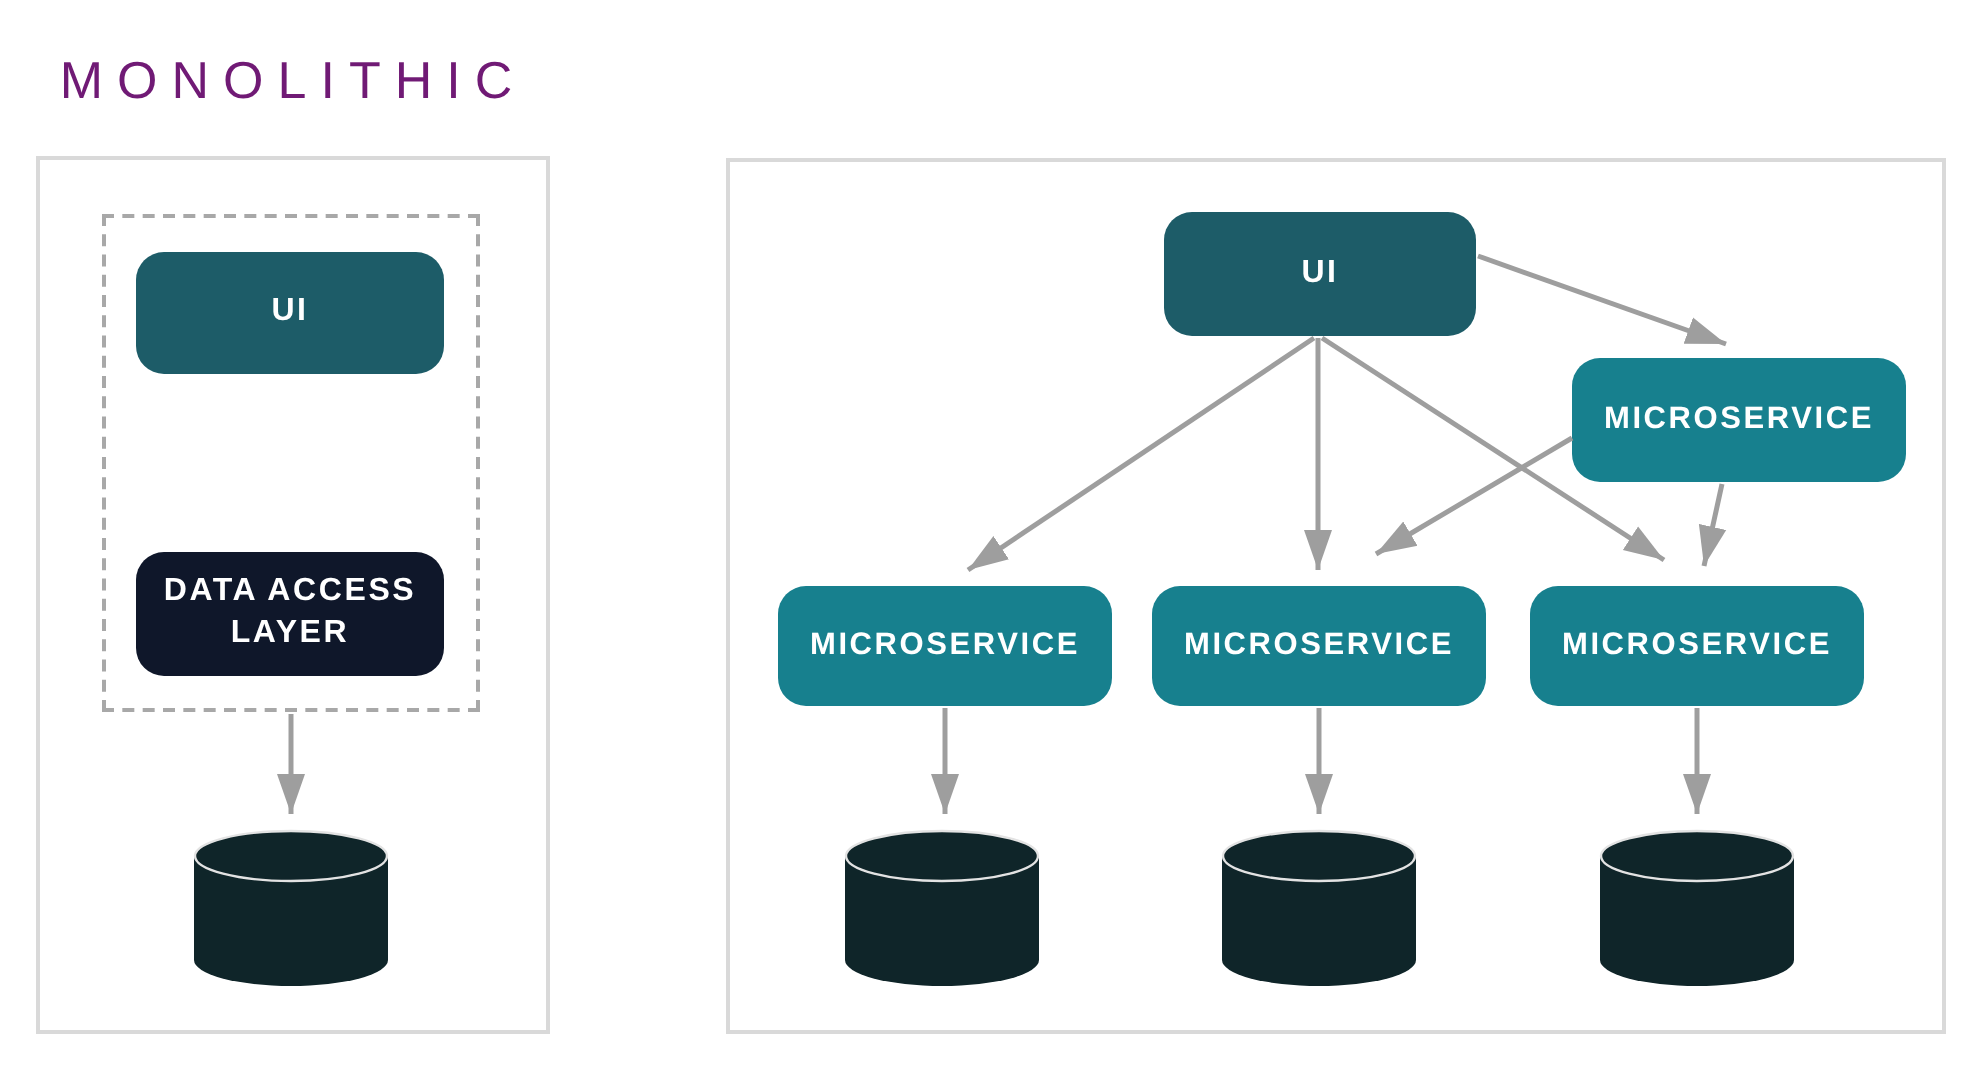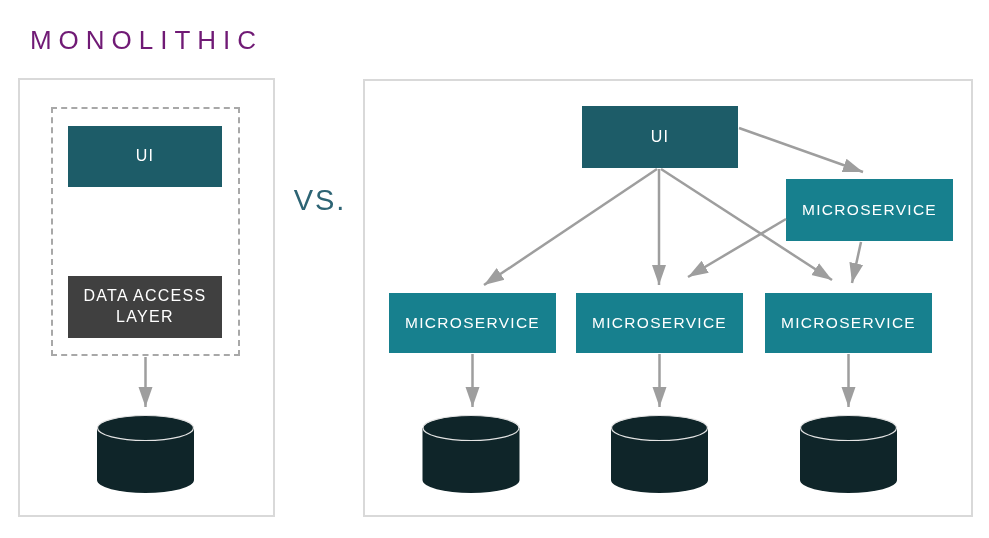--- a/index.html
+++ b/index.html
@@ -42,31 +42,32 @@
     left:31px;top:27px;width:189px;height:249px;
     border:2px dashed #a8a8a8;
     box-sizing:border-box;
   }
   .node{
     position:absolute;
     display:flex;
     align-items:center;
     justify-content:center;
     color:#ffffff;
-    font-weight:normal;
+    font-weight:bold;
     text-align:center;
     letter-spacing:1.3px;
     line-height:1.3;
     white-space:pre-line;
     z-index:2;
     box-sizing:border-box;
+    border-radius:14px;
   }
   .fill-dark{background:#1d5c68;}
   .fill-teal{background:#17808e;}
-  .fill-muted{background:#404040;}
+  .fill-muted{background:#0f172a;}
   
   .layer-ui{left:48px;top:46px;width:154px;height:61px;font-size:16px;}
   .layer-business{left:48px;top:120px;width:154px;height:63px;font-size:16px;}
   .layer-data{left:48px;top:196px;width:154px;height:62px;font-size:16px;}
   
   .ms-ui{left:217px;top:25px;width:156px;height:62px;font-size:16px;}
   .ms-gateway{left:421px;top:98px;width:167px;height:62px;font-size:15.5px;}
   .ms-1{left:24px;top:212px;width:167px;height:60px;font-size:15.5px;}
   .ms-2{left:211px;top:212px;width:167px;height:60px;font-size:15.5px;}
   .ms-3{left:400px;top:212px;width:167px;height:60px;font-size:15.5px;}
@@ -74,21 +75,20 @@
     position:absolute;left:0;top:0;z-index:1;
     pointer-events:none;
   }
 </style>
 </head>
 <body>
 
 <div class="canvas">
 
   <div class="diagram-title" style="left:18px;top:25px;width:257px;">MONOLITHIC</div>
-  <div class="vs-label">VS.</div>
 
   <svg class="overlay-svg" width="989" height="538" viewBox="0 0 989 538">
     <defs>
       <marker id="arw" markerUnits="userSpaceOnUse" markerWidth="22" markerHeight="16" refX="20" refY="8" orient="auto">
         <path d="M0,1 L20,8 L0,15 Z" fill="#9e9e9e"></path>
       </marker>
     </defs>
 
     <line x1="145.5" y1="357" x2="145.5" y2="407" stroke="#9e9e9e" stroke-width="2.5" marker-end="url(#arw)"></line>
 

